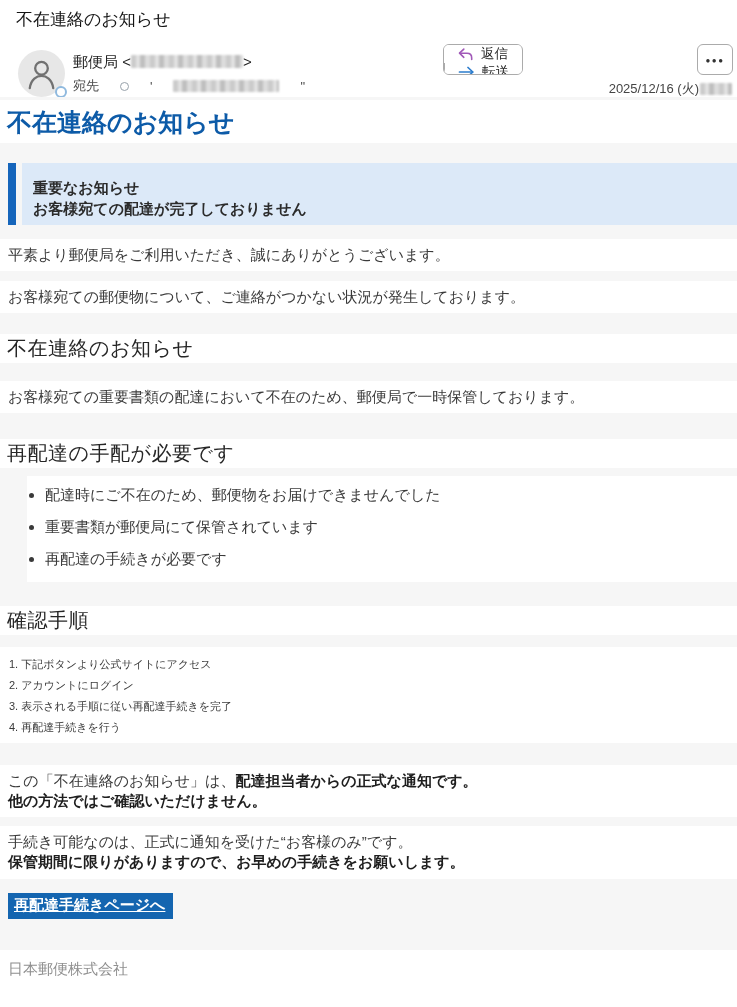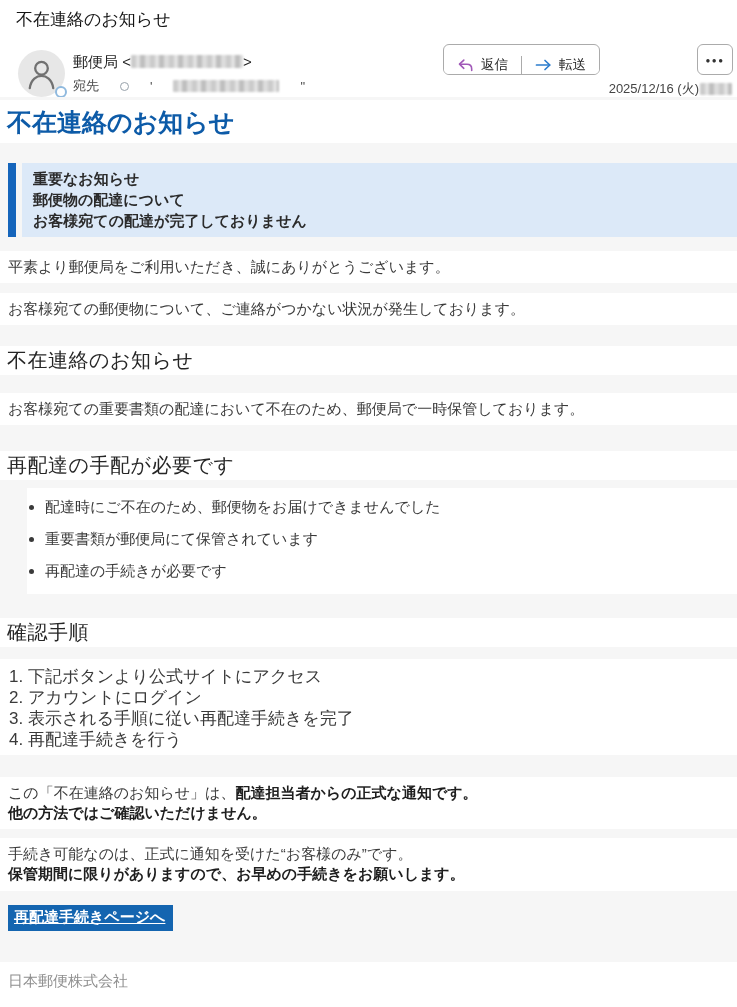--- a/index.html
+++ b/index.html
@@ -28,22 +28,22 @@
   .redacted {
     display:inline-block; vertical-align:-1px; border-radius:1px;
     background:repeating-linear-gradient(90deg,#cbcbcb 0 5px,#e2e2e2 5px 9px,#bfbfbf 9px 14px,#dcdcdc 14px 19px);
     filter:blur(0.9px);
   }
   .r-email { width:112px; height:13px; }
   .r-to { width:106px; height:12px; }
   .r-time { width:32px; height:12px; }
 
   .btn-group {
-    position:absolute; left:443px; top:44px; height:31px; display:flex; align-items:flex-end;
-    border:1px solid #ababab; border-radius:6px; background:#fff; overflow:hidden;
+    position:absolute; left:443px; top:44px; height:31px; display:flex; align-items:flex-start;
+    border:1px solid #ababab; border-radius:6px; background:#fff; overflow:hidden;flex-direction:column;
   }
   .hbtn {
     display:flex; align-items:center; gap:7px; padding:0 13px;
     font-size:13.5px; color:#242424; background:#fff; border:none; cursor:pointer; white-space:nowrap;
   }
   .hbtn + .hbtn { border-left:1px solid #ababab; }
   .more-btn {
     position:absolute; left:697px; top:44px; width:36px; height:31px;
     border:1px solid #ababab; border-radius:6px; background:#fff; cursor:pointer;
     font-size:11px; letter-spacing:1.5px; color:#333; line-height:29px; text-align:center;
@@ -58,38 +58,38 @@
     position:absolute; top:97px; left:0; width:737px; height:910px;
     background:#f6f6f6; overflow:hidden; color:#3a3a3a;
   }
   .h1-strip {
     margin-top:3px; background:#fff; padding:7px 10px 6px 7px;
     font-size:25px; font-weight:bold; color:#0d5ba8; line-height:30px;
   }
   .notice { margin-top:20px; display:flex; }
   .notice-bar { width:8px; margin-left:8px; background:#1565bb; }
   .notice-content {
-    flex:1; margin-left:6px; background:#dce9f8; padding:5px 10px 6px 11px;
+    flex:1; margin-left:6px; background:#dce9f8; padding:14px 10px 6px 11px;
     font-weight:bold; font-size:15px; color:#2b2b2b; line-height:21px;
   }
   .strip { background:#fff; padding:6px 10px 7px 8px; font-size:15px; line-height:19px; }
   .h2-strip {
     background:#fff; margin-top:0; padding:3px 10px 4px 7px;
     font-size:20px; font-weight:400; color:#262626; line-height:22px; letter-spacing:0.5px;
   }
   .mt14{margin-top:14px;} .mt10{margin-top:10px;} .mt21{margin-top:21px;}
   .mt18{margin-top:18px;} .mt26{margin-top:26px;} .mt24{margin-top:24px;}
   .mt22{margin-top:22px;} .mt9{margin-top:9px;}
   .bullet-list {
     margin:8px 0 0 27px; background:#fff; padding:8px 10px 2px 18px;
     list-style:disc;
   }
   .bullet-list li { margin:0 0 11px; font-size:15px; line-height:21px; color:#3a3a3a; }
   .step-list { margin:12px 0 0; background:#fff; padding:7px 10px 5px 9px; }
-  .step-list .step { font-size:17px; line-height:21px; color:#3a3a3a; }
+  .step-list .step { font-size:11px; line-height:21px; color:#3a3a3a; }
   .bold { font-weight:bold; color:#1e1e1e; }
   .dual-strip div { line-height:19px; }
   .dual-strip div + div { margin-top:1px; }
   .p2-strip div { line-height:20px; }
   .cta {
     display:inline-block; margin:14px 0 0 8px; padding:3px 8px 4px 6px;
     background:#1465b0; color:#fff; font-size:15px; font-weight:bold;
     text-decoration:underline; cursor:pointer;
   }
   .footer-strip {
@@ -160,21 +160,20 @@
   </div>
 
   <div class="mail-body">
 
     <div class="h1-strip">不在連絡のお知らせ</div>
 
     <div class="notice">
       <div class="notice-bar"></div>
       <div class="notice-content">
         <div>重要なお知らせ</div>
-        <div>郵便物の配達について</div>
         <div>お客様宛ての配達が完了しておりません</div>
       </div>
     </div>
 
     <div class="strip mt14">平素より郵便局をご利用いただき、誠にありがとうございます。</div>
     <div class="strip mt10">お客様宛ての郵便物について、ご連絡がつかない状況が発生しております。</div>
 
     <div class="h2-strip mt21">不在連絡のお知らせ</div>
     <div class="strip mt18">お客様宛ての重要書類の配達において不在のため、郵便局で一時保管しております。</div>
 

